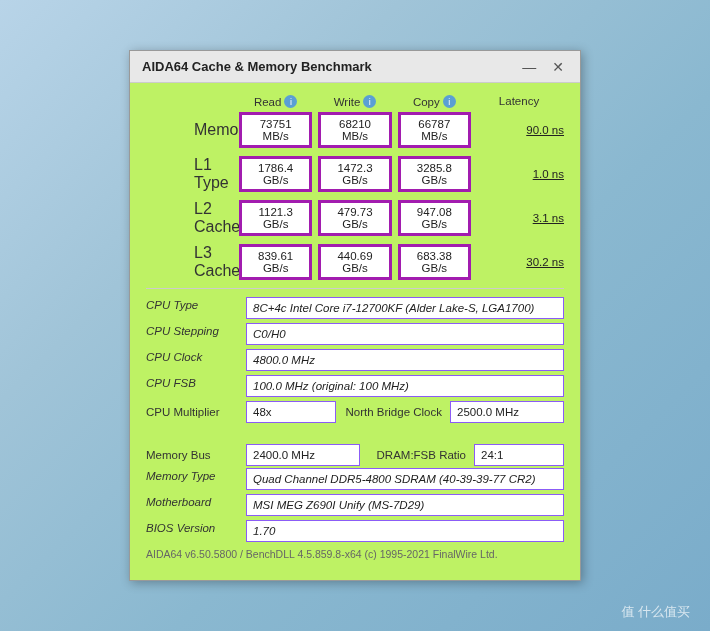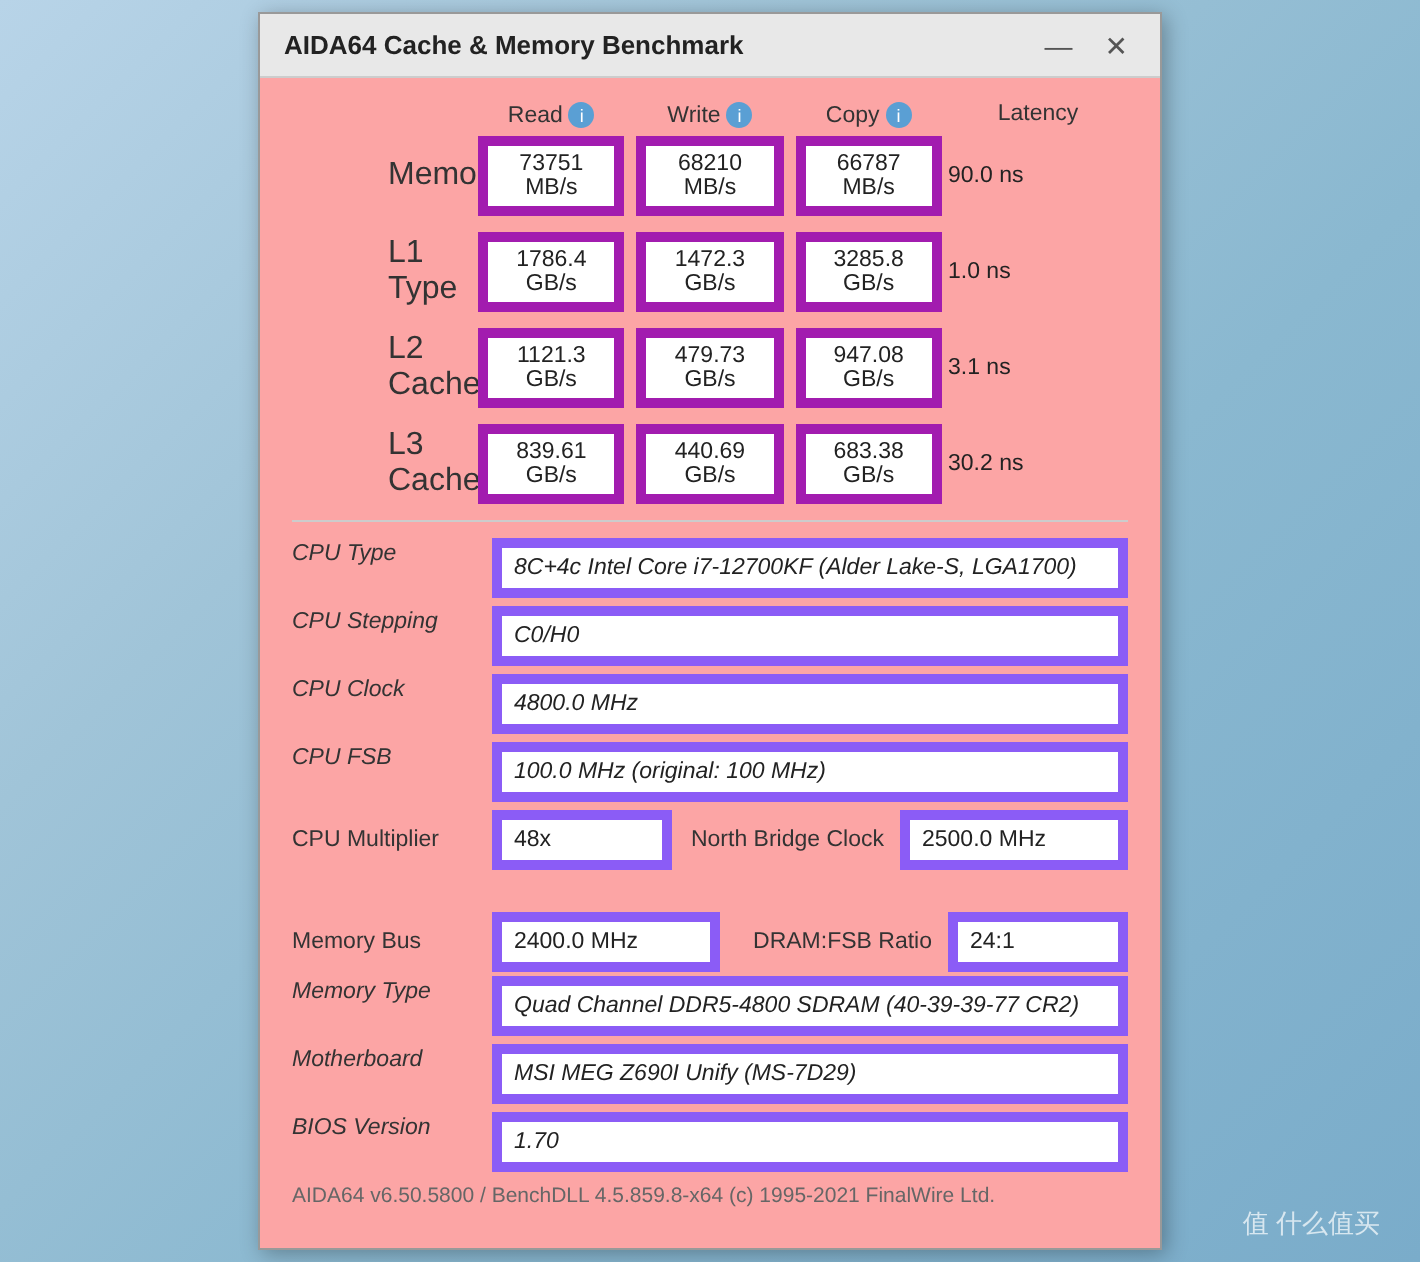--- a/index.html
+++ b/index.html
@@ -51,21 +51,21 @@
       font-size: 14px;
       color: #555;
       cursor: pointer;
       padding: 0 4px;
       background: none;
       border: none;
       line-height: 1;
     }
     .content {
       padding: 12px 16px;
-      background: #fca5a5;
+      background: #bef264;
     }
     .bench-header {
       display: grid;
       grid-template-columns: 90px 1fr 1fr 1fr 90px;
       text-align: center;
       margin-bottom: 4px;
       font-size: 11.5px;
       color: #333;
     }
     .bench-header .col-label {
@@ -94,31 +94,32 @@
       align-items: center;
       margin-bottom: 8px;
     }
     .row-label {
       font-size: 16px;
       color: #333;
       margin-left: 48px;
     }
     .value-box {
       background: white;
-      border: 5px solid #a21caf;
+      border: 3px solid #a21caf;
       text-align: center;
       padding: 3px 6px;
       font-size: 11.5px;
       color: #222;
       margin: 0 3px;
     }
     .latency-val {
-      text-align: left;
-      font-size: 11.5px;
-      color: #222;
+      text-align: right;
+      font-size: 11.5px;
+      color: #222;
+      text-decoration: underline;
     }
     .divider {
       border: none;
       border-top: 1px solid #ccc;
       margin: 6px 0 8px 0;
     }
     .info-grid {
       display: grid;
       grid-template-columns: 100px 1fr;
       row-gap: 2px;
@@ -126,21 +127,21 @@
       font-style: italic;
     }
     .info-label {
       font-size: 11.5px;
       color: #333;
       font-weight: 500;
       padding: 2px 0;
     }
     .info-value-box {
       background: white;
-      border: 5px solid #8b5cf6;
+      border: 1px solid #8b5cf6;
       padding: 4px 6px;
       font-size: 11.5px;
       color: #222;
     }
     .inline-label {
       font-size: 11.5px;
       color: #333;
       text-align: right;
       padding-right: 8px;
     }

